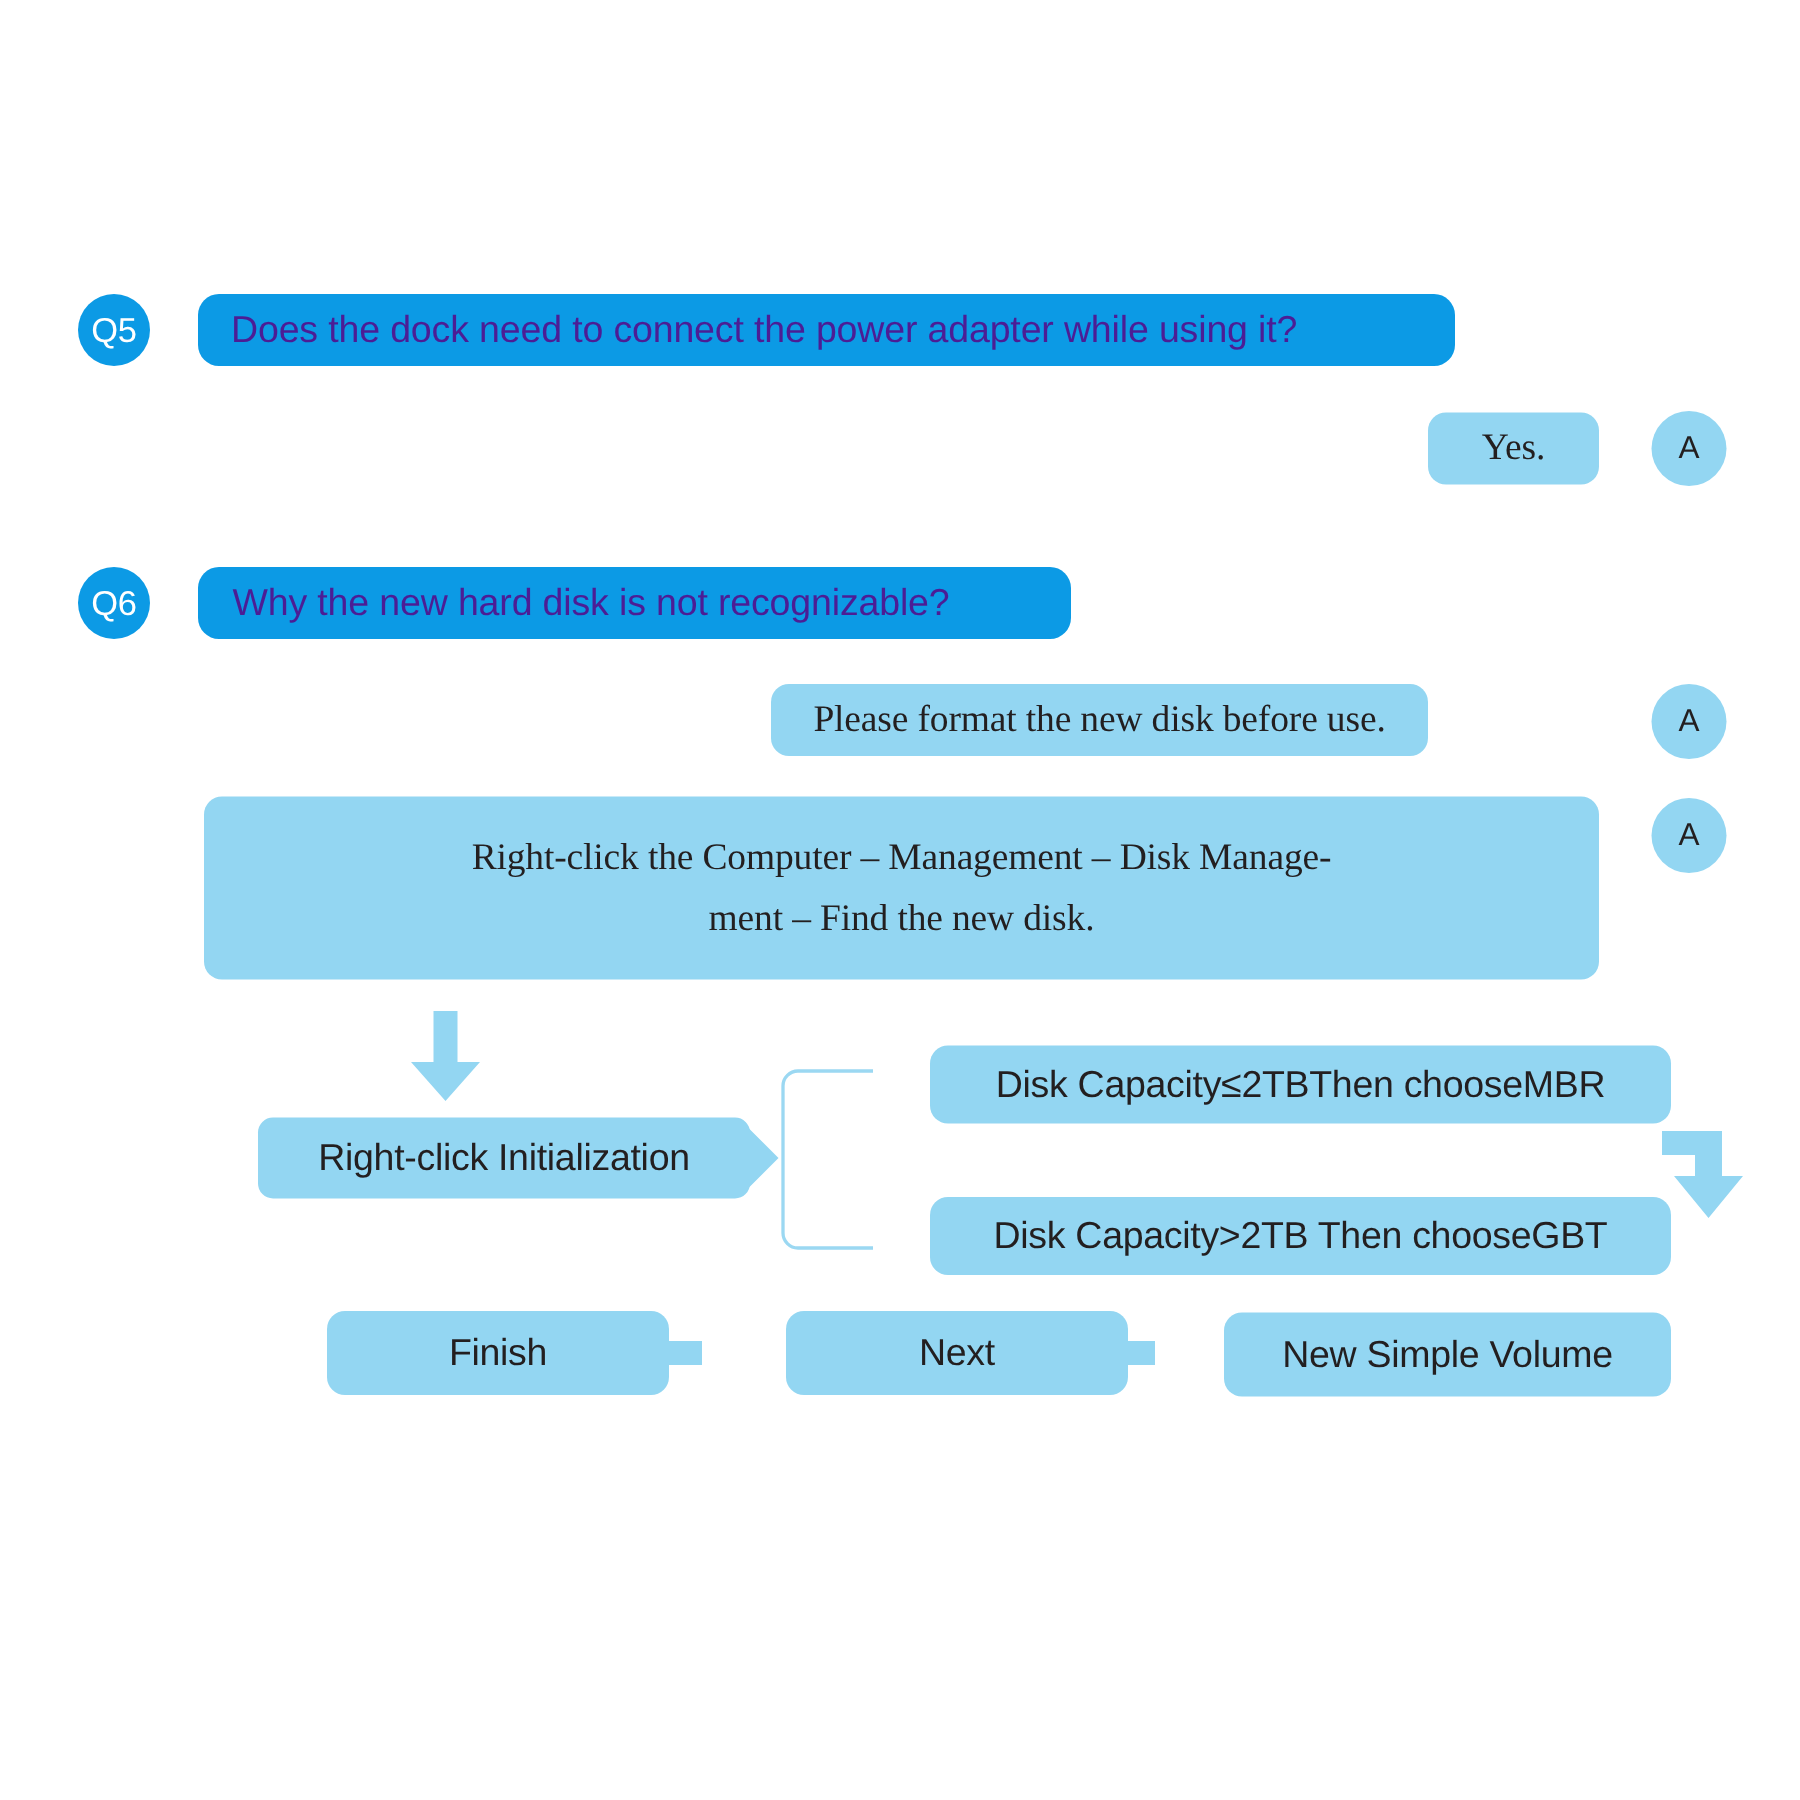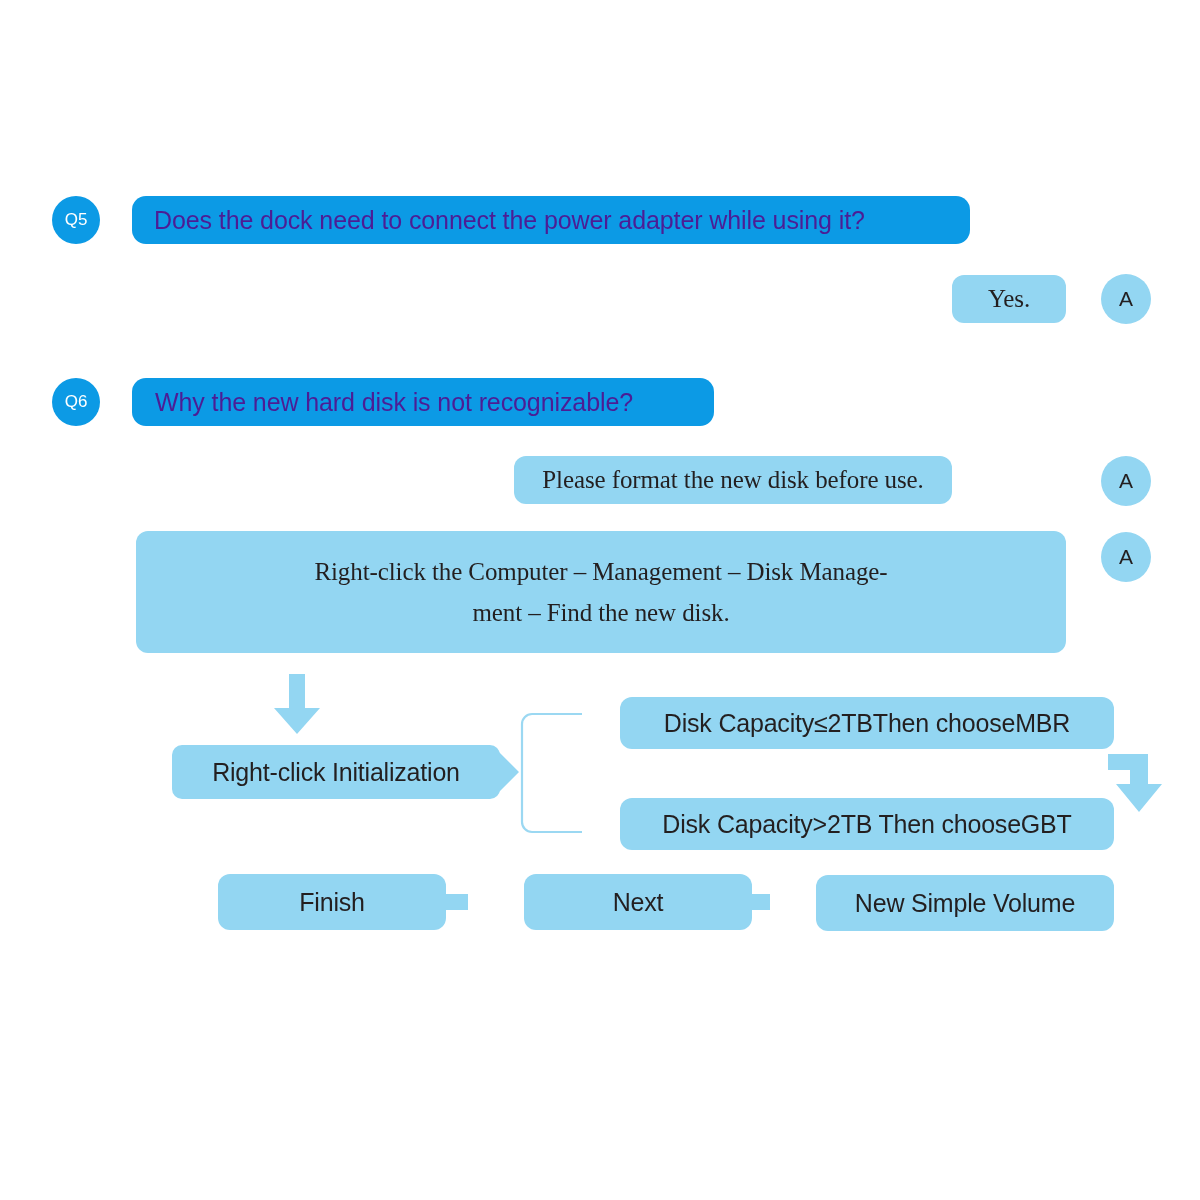--- a/index.html
+++ b/index.html
@@ -26,21 +26,21 @@
   .abs { position: absolute; box-sizing: border-box; }
 
   
   .q-badge {
     background: #0c9ae5;
     border-radius: 50%;
     color: #ffffff;
     display: flex;
     align-items: center;
     justify-content: center;
-    font-size: 17px;
+    font-size: 23px;
     letter-spacing: -0.2px;
   }
 
   
   .a-badge {
     background: #93d6f2;
     border-radius: 50%;
     color: #231f20;
     display: flex;
     align-items: center;

